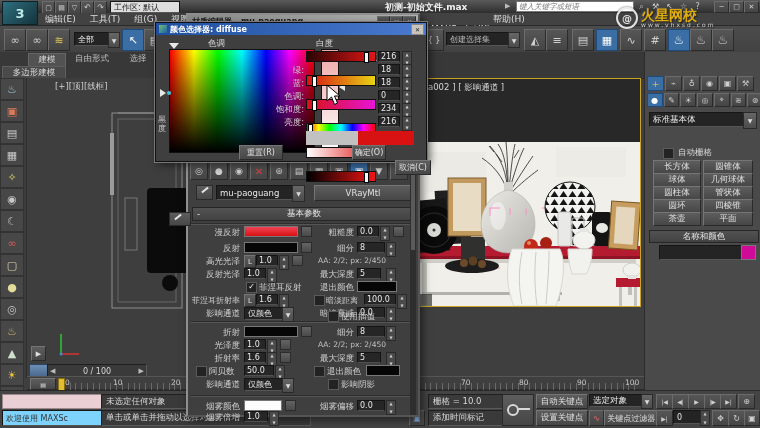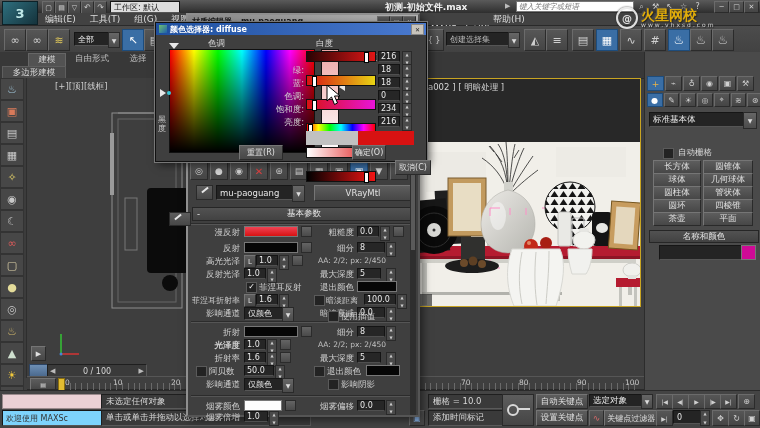--- a/index.html
+++ b/index.html
@@ -255,21 +255,21 @@
     <div class="a inset" style="left:20px;top:286px;width:98px;height:12px;justify-content:center;padding:0;">
       <span style="position:absolute;left:2px;font-size:7px;color:#bbb;">◀</span>
       <span style="font-size:8px;">0 / 100</span>
       <span style="position:absolute;right:2px;font-size:7px;color:#bbb;">▶</span>
     </div>
   </div>
 
   <div class="a" style="left:403px;top:78px;width:2px;height:298px;background:#2b2b2b;"></div>
 
   <div class="a" style="left:405px;top:78px;width:236px;height:229px;background:#282828;border:1px solid #c8a422;box-sizing:border-box;">
-    <div class="a" style="left:22px;top:3px;color:#d8d8d8;font-size:8.5px;">a002 ] [ 明暗处理 ]</div>
+    <div class="a" style="left:22px;top:3px;color:#d8d8d8;font-size:8.5px;">a002 ] [ 影响通道 ]</div>
     <svg class="a" style="left:0;top:63px;" width="234" height="164" viewBox="0 0 234 164">
       <defs>
         <linearGradient id="vg" x1="0" y1="0" x2="1" y2="1">
           <stop offset="0" stop-color="#eceae6"></stop>
             <stop offset="1" stop-color="#b6b6b0"></stop>
         </linearGradient>
         <pattern id="tri" width="9" height="8" patternUnits="userSpaceOnUse">
           <rect width="9" height="8" fill="#f2f2ef"></rect>
           <polygon points="0.5,7 4.5,1 8.5,7" fill="#151515"></polygon>
         </pattern>
@@ -644,21 +644,21 @@
     <span class="a ck" style="left:140px;top:296px;"></span>
     <div class="a llabel" style="left:153px;top:296px;">使用插值</div>
 
     <div class="a plabel" style="left:4px;top:312px;width:48px;">折射</div>
     <div class="a sw" style="left:56px;top:311px;width:54px;background:#060606;"></div>
     <div class="a mapb" style="left:113px;top:311px;"></div>
     <div class="a plabel" style="left:130px;top:312px;width:36px;">细分</div>
     <div class="a pf" style="left:169px;top:311px;width:28px;">8</div>
     <div class="a sp" style="left:198px;top:311px;height:11px;"></div>
 
-    <div class="a plabel" style="left:4px;top:325px;width:48px;font-weight:bold;">光泽度</div>
+    <div class="a plabel" style="left:4px;top:325px;width:48px;">光泽度</div>
     <div class="a pf" style="left:56px;top:324px;width:22px;">1.0</div>
     <div class="a sp" style="left:79px;top:324px;height:11px;"></div>
     <div class="a mapb" style="left:92px;top:324px;"></div>
     <div class="a llabel" style="left:130px;top:325px;font-size:7.5px;color:#c0c0c0;">AA: 2/2; px: 2/450</div>
 
     <div class="a plabel" style="left:4px;top:338px;width:48px;">折射率</div>
     <div class="a pf" style="left:56px;top:337px;width:22px;">1.6</div>
     <div class="a sp" style="left:79px;top:337px;height:11px;"></div>
     <div class="a mapb" style="left:92px;top:337px;"></div>
     <div class="a plabel" style="left:126px;top:338px;width:40px;">最大深度</div>

